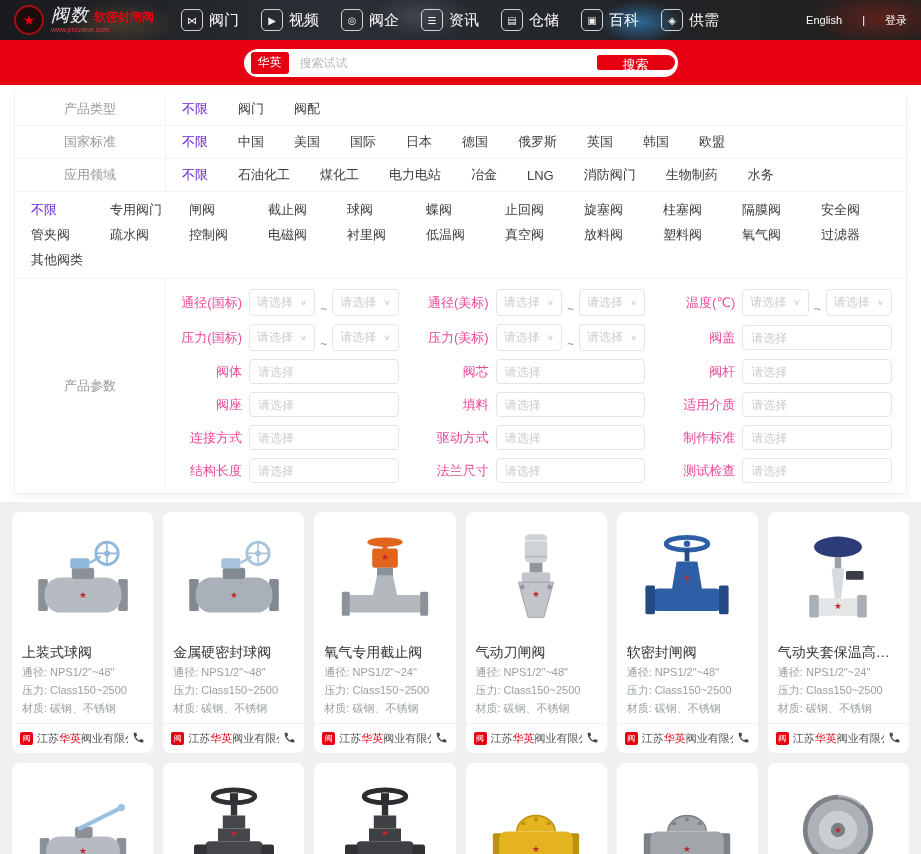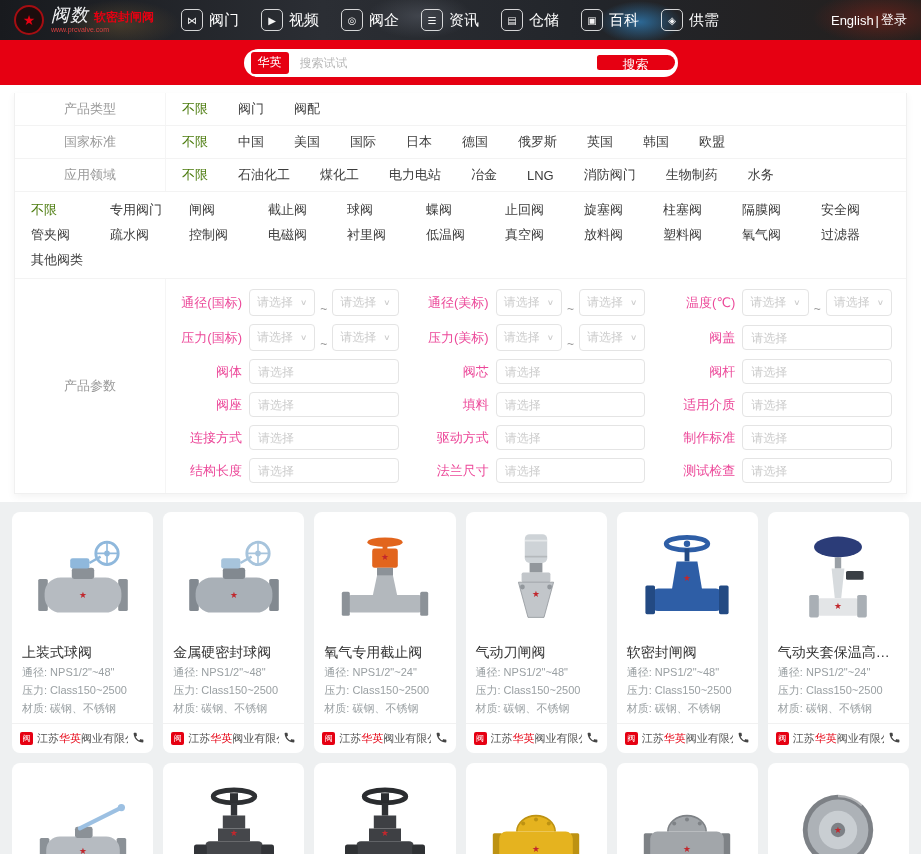--- a/index.html
+++ b/index.html
@@ -23,41 +23,41 @@
     background:#1c0d0d;color:#e60012;display:grid;place-items:center;font-size:14px;line-height:1;}
   .logo-text{display:flex;flex-direction:column;line-height:1.05;}
   .logo-main{display:flex;align-items:baseline;}
   .logo-brand{font-size:18px;font-weight:normal;color:#f2f3f5;letter-spacing:1px;font-style:italic;}
   .logo-cn{font-size:12px;font-weight:bold;color:#e60012;margin-left:5px;}
   .logo-url{font-size:7px;color:#d64040;margin-top:1px;}
   .nav{flex:1;display:flex;align-items:center;gap:4px;padding-left:18px;min-width:0;}
   .nav-item{display:flex;align-items:center;gap:6px;color:#fff;font-size:15px;margin:0 9px;cursor:pointer;white-space:nowrap;}
   .nav-ic{width:20px;height:20px;border:1px solid rgba(255,255,255,.85);border-radius:5px;
     display:grid;place-items:center;font-size:10px;color:#fff;opacity:.95;}
-  .lang{margin-left:auto;font-size:13px;display:flex;gap:2px;color:#fff;flex:none;align-items:center;}
+  .lang{margin-left:auto;font-size:11px;display:flex;gap:20px;color:#fff;flex:none;align-items:center;}
   .lang span{cursor:pointer;}
   
   .band{height:45px;background:#e60012;display:flex;align-items:center;justify-content:center;}
   .pill{width:424px;height:28px;background:#fff;border-radius:14px;display:flex;align-items:center;
     padding:0 3px 0 7px;gap:9px;}
   .pill-tag{background:#e60012;color:#fff;font-size:12px;padding:2px 7px 3px;border-radius:3px;flex:none;}
   .pill-input{flex:1;border:none;outline:none;font-size:12px;color:#333;min-width:0;background:transparent;}
   .pill-input::placeholder{color:#b9b9b9;}
   .pill-btn{flex:none;width:78px;height:15px;background:#e60012;color:#fff;border:none;
     border-radius:4px 12px 12px 4px;font-size:13px;cursor:pointer;}
   
   .panel{margin:8px 14px;border:1px solid #f0f0f0;border-top:none;box-shadow:0 3px 8px rgba(0,0,0,.05);background:#fff;}
   .f-row{display:flex;align-items:stretch;border-bottom:1px solid #f3f3f3;}
   .f-row:last-child{border-bottom:none;}
   .f-label{width:150px;flex:none;color:#999;font-size:13px;display:flex;align-items:center;
     justify-content:center;border-right:1px solid #f5f5f5;}
   .f-opts{flex:1;display:flex;flex-wrap:wrap;align-items:center;column-gap:30px;row-gap:4px;
     padding:7px 10px 7px 16px;font-size:13px;color:#3c3c3c;}
   .f-opt{cursor:pointer;white-space:nowrap;}
-  .f-opt.active{color:#4d7c0f;}
+  .f-opt.active{color:#6d28d9;}
   .f-grid{display:grid;grid-template-columns:repeat(11,1fr);column-gap:0;row-gap:7px;padding:9px 6px 9px 16px;}
   .p-grid{flex:1;display:grid;grid-template-columns:1fr 1fr 1fr;row-gap:8px;column-gap:14px;
     padding:10px 14px 10px 0;align-items:center;}
   .p-group{display:flex;align-items:center;gap:7px;min-width:0;}
   .p-label{width:76px;flex:none;text-align:right;font-size:13px;color:#ec4899;white-space:nowrap;}
   .p-controls{flex:1;display:flex;align-items:flex-end;gap:5px;min-width:0;}
   .sel{flex:1;height:25px;border:1px solid #e4e4e4;border-radius:4px;background:#fff;display:flex;
     align-items:center;justify-content:space-between;padding:0 7px;color:#ccc;font-size:12px;min-width:0;cursor:pointer;}
   .sel .vee{color:#ccc;font-size:10px;transform:scaleY(.8);margin-left:4px;}
   .tilde{color:#999;flex:none;font-size:12px;}

